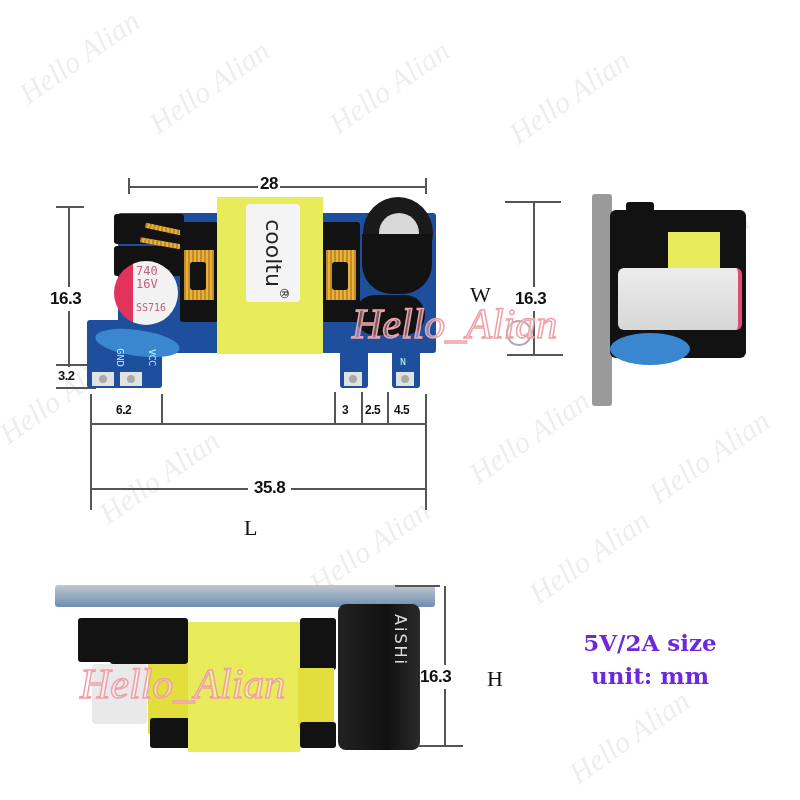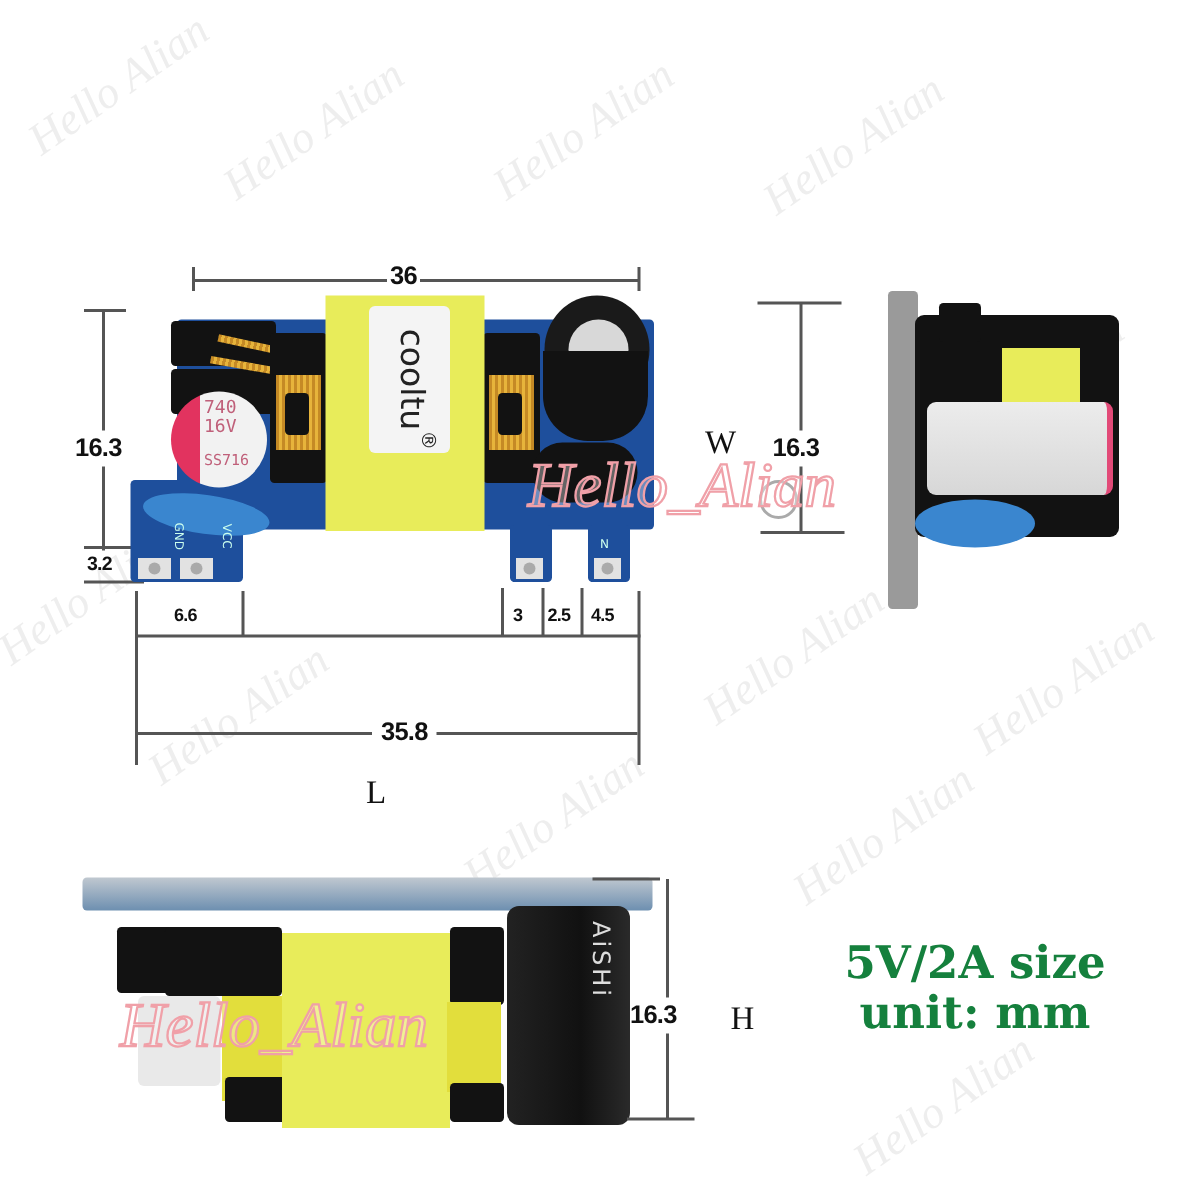--- a/index.html
+++ b/index.html
@@ -4,21 +4,21 @@
 <style>
   html, body { margin:0; padding:0; background:#ffffff; }
   body { width:800px; height:800px; position:relative; overflow:hidden; font-family:"DejaVu Sans", sans-serif; }
   .abs { position:absolute; }
   .line { position:absolute; background:#555; }
   .dimtxt { position:absolute; font-family:"Liberation Sans", sans-serif; color:#111; font-weight:bold; font-size:15px; letter-spacing:-0.5px; }
   .big { font-size:17px; }
   .serif-letter { position:absolute; font-family:"Liberation Serif", serif; font-size:22px; color:#111; }
   .wm { position:absolute; font-family:"Liberation Serif", serif; font-style:italic; color:#eeeeee; font-size:30px; transform:rotate(-35deg); white-space:nowrap; }
   .wm-red { position:absolute; font-family:"Liberation Serif", serif; font-style:italic; font-size:42px; color:rgba(255,255,255,0.35); -webkit-text-stroke:1.5px #f0a0a8; white-space:nowrap; }
-  .caption { position:absolute; font-family:"DejaVu Serif", serif; font-weight:bold; font-size:30px; color:#15803d; text-align:center; width:220px; line-height:33px; }
+  .caption { position:absolute; font-family:"DejaVu Serif", serif; font-weight:bold; font-size:23px; color:#6d28d9; text-align:center; width:220px; line-height:33px; }
 
   
   .pcb { position:absolute; background:#1e4f9c; border-radius:3px; }
   .black { position:absolute; background:#121212; border-radius:3px; }
   .yellow { position:absolute; background:#e8ec5a; }
   .white-label { position:absolute; background:#f4f4f4; border-radius:4px; }
   .pad { position:absolute; background:#e2e2e2; border:2px solid #1e4f9c; box-sizing:border-box; }
   .pad::after { content:""; position:absolute; left:50%; top:50%; width:8px; height:8px; margin:-4px 0 0 -4px; border-radius:50%; background:#aaa; }
   .bluecap { position:absolute; background:#3a86cf; border-radius:50%; }
   .coil { position:absolute; background:repeating-linear-gradient(90deg,#c58a25 0 2px,#e7b43b 2px 4px); }
@@ -39,21 +39,21 @@
   <div class="wm" style="left:520px;top:540px;">Hello Alian</div>
   <div class="wm" style="left:-10px;top:380px;">Hello Alian</div>
   <div class="wm" style="left:560px;top:720px;">Hello Alian</div>
 </div>
 
 <div>
 
   <div class="line" style="left:129px;top:186px;width:297px;height:2px;"></div>
   <div class="line" style="left:128px;top:178px;width:2px;height:16px;"></div>
   <div class="line" style="left:425px;top:178px;width:2px;height:16px;"></div>
-  <div class="dimtxt big" style="left:258px;top:174px;background:#fff;padding:0 2px;">36</div>
+  <div class="dimtxt big" style="left:258px;top:174px;background:#fff;padding:0 2px;">28</div>
 
   <div class="line" style="left:56px;top:206px;width:28px;height:2px;"></div>
   <div class="line" style="left:68px;top:207px;width:2px;height:160px;"></div>
   <div class="line" style="left:56px;top:364px;width:40px;height:2px;"></div>
   <div class="dimtxt big" style="left:50px;top:287px;background:#fff;padding:2px 0;">16.3</div>
 
   <div class="line" style="left:56px;top:387px;width:40px;height:2px;"></div>
   <div class="dimtxt" style="left:58px;top:368px;font-size:13px;">3.2</div>
 
   <div class="pcb" style="left:118px;top:213px;width:318px;height:140px;"></div>
@@ -103,21 +103,21 @@
   <div class="abs" style="left:143px;top:353px;font-size:8px;color:#cfe;transform:rotate(90deg);">VCC</div>
   <div class="abs" style="left:400px;top:358px;font-size:8px;color:#cfe;">N</div>
 
   <div class="line" style="left:90px;top:394px;width:2px;height:116px;"></div>
   <div class="line" style="left:161px;top:394px;width:2px;height:30px;"></div>
   <div class="line" style="left:334px;top:392px;width:2px;height:32px;"></div>
   <div class="line" style="left:361px;top:392px;width:2px;height:32px;"></div>
   <div class="line" style="left:387px;top:392px;width:2px;height:32px;"></div>
   <div class="line" style="left:425px;top:394px;width:2px;height:116px;"></div>
   <div class="line" style="left:90px;top:423px;width:337px;height:2px;"></div>
-  <div class="dimtxt" style="left:116px;top:403px;font-size:12px;">6.6</div>
+  <div class="dimtxt" style="left:116px;top:403px;font-size:12px;">6.2</div>
   <div class="dimtxt" style="left:342px;top:403px;font-size:12px;">3</div>
   <div class="dimtxt" style="left:365px;top:403px;font-size:12px;">2.5</div>
   <div class="dimtxt" style="left:394px;top:403px;font-size:12px;">4.5</div>
   <div class="line" style="left:92px;top:488px;width:333px;height:2px;"></div>
   <div class="dimtxt big" style="left:248px;top:478px;background:#fff;padding:0 6px;">35.8</div>
   <div class="serif-letter" style="left:244px;top:515px;">L</div>
 </div>
 
 <div>
   <div class="serif-letter" style="left:470px;top:282px;">W</div>

